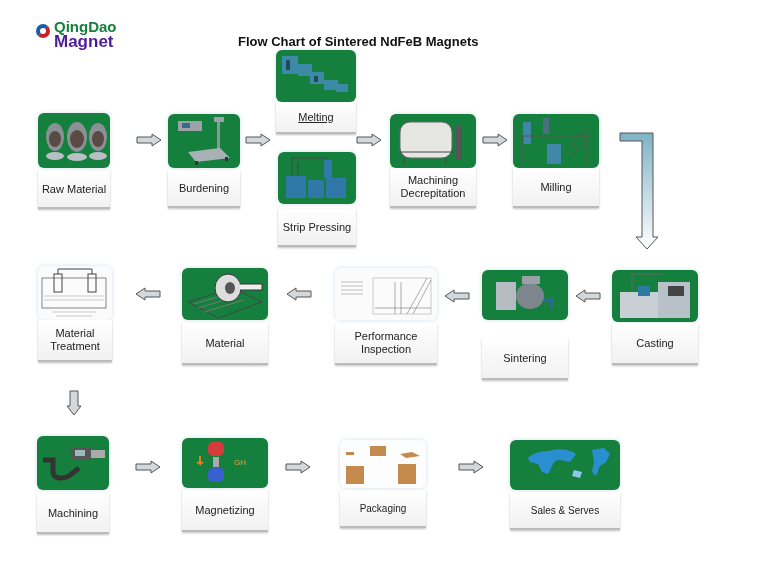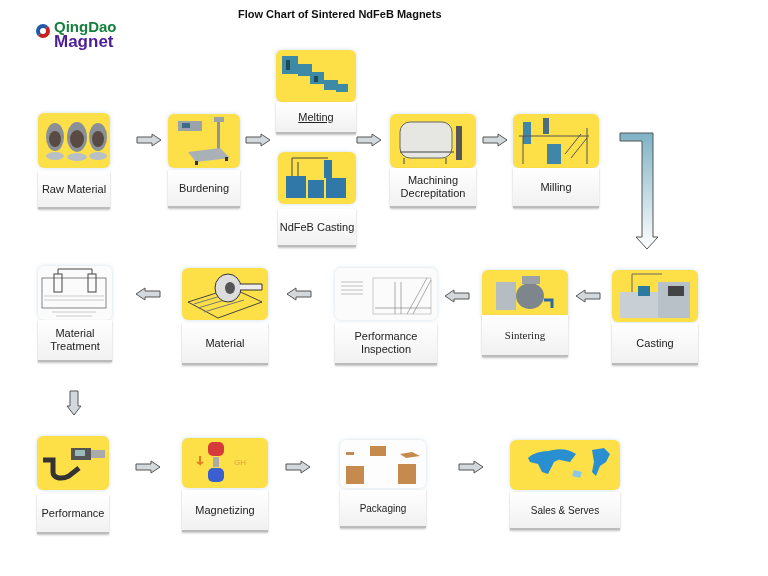--- a/index.html
+++ b/index.html
@@ -4,24 +4,24 @@
 <style>
   html, body { margin:0; padding:0; }
   body { width:768px; height:576px; background:#ffffff; position:relative; overflow:hidden;
          font-family:"Liberation Sans", sans-serif; }
   .abs { position:absolute; }
   .logo { left:36px; top:18px; width:100px; height:34px; }
   .logo .ring { position:absolute; left:0; top:6px; width:14px; height:14px; border-radius:50%;
     border:4px solid #c8201f; border-top-color:#1e5aa8; border-left-color:#1e5aa8; box-sizing:border-box; }
   .logo .l1 { position:absolute; left:18px; top:1px; font-size:15px; font-weight:bold; color:#15803d; line-height:15px; }
   .logo .l2 { position:absolute; left:18px; top:15px; font-size:17px; font-weight:bold; color:#4c1d95; line-height:17px; }
-  .title { left:238px; top:8px; font-size:11px; font-weight:bold; color:#111; }
+  .title { left:238px; top:34px; font-size:13px; font-weight:bold; color:#111; }
 
   .node { position:absolute; }
-  .pic { position:absolute; left:0; top:0; border-radius:6px; background:#fde047;
+  .pic { position:absolute; left:0; top:0; border-radius:6px; background:#15803d;
          box-shadow:0 0 4px rgba(180,200,215,0.6); overflow:hidden; }
   .lbl { position:absolute; left:0; background:linear-gradient(#ffffff,#f1f1f1);
          border-bottom:2px solid #bbbbbb; box-shadow:0 1px 2px rgba(0,0,0,0.25);
          display:flex; align-items:center; justify-content:center; text-align:center;
          font-size:11px; color:#222; line-height:13px; }
   .lbl.small { font-size:10px; }
 
   .arrow { position:absolute; width:26px; height:14px; }
 </style>
 </head>
@@ -107,21 +107,21 @@
           <rect x="30" y="28" width="16" height="18"></rect>
           <rect x="48" y="26" width="20" height="20"></rect>
           <rect x="46" y="8" width="8" height="18"></rect>
         </g>
       <g stroke="#444" fill="none">
           <path d="M14 24V6h36"></path>
           <path d="M20 24V10"></path>
         </g>
     </svg>
   </div>
-  <div class="lbl" style="top:57px;width:78px;height:36px;">NdFeB Casting</div>
+  <div class="lbl" style="top:57px;width:78px;height:36px;">Strip Pressing</div>
 </div>
 
 <svg class="arrow" style="left:356px;top:133px;">
     <path d="M1 4h15V1l9 6-9 6v-3H1z" fill="#d3d8dc" stroke="#555" stroke-width="1"></path>
   </svg>
 
 <div class="node" style="left:390px;top:114px;">
   <div class="pic" style="width:86px;height:54px;">
     <svg width="86" height="54">
       <rect x="10" y="8" width="52" height="36" rx="10" fill="#e6e6e2" stroke="#666"></rect>
@@ -177,21 +177,21 @@
 
 <div class="node" style="left:482px;top:270px;">
   <div class="pic" style="width:86px;height:50px;">
     <svg width="86" height="50">
       <rect x="14" y="12" width="20" height="28" fill="#b5bdc2"></rect>
         <ellipse cx="48" cy="26" rx="14" ry="13" fill="#7d868c"></ellipse>
       <rect x="40" y="6" width="18" height="8" fill="#9aa2a7"></rect>
         <path d="M62 30h8v8" stroke="#2d6aa0" stroke-width="3" fill="none"></path>
     </svg>
   </div>
-  <div class="lbl" style="top:45px;width:86px;height:40px;font-family:Liberation Serif, serif;">Sintering</div>
+  <div class="lbl" style="top:68px;width:86px;height:40px;">Sintering</div>
 </div>
 
 <svg class="arrow" style="left:444px;top:289px;">
     <path d="M25 4H10V1L1 7l9 6v-3h15z" fill="#d3d8dc" stroke="#555" stroke-width="1"></path>
   </svg>
 
 <div class="node" style="left:335px;top:268px;">
   <div class="pic" style="width:102px;height:52px;background:#fbfbfb;">
     <svg width="102" height="52">
       <g stroke="#999" stroke-width="0.6">
@@ -251,21 +251,21 @@
 
 <div class="node" style="left:37px;top:436px;">
   <div class="pic" style="width:72px;height:54px;">
     <svg width="72" height="54">
       <path d="M6 24h10v12c0 6 8 8 16 4l10-8" stroke="#333" stroke-width="5" fill="none"></path>
       <rect x="34" y="12" width="20" height="12" fill="#555"></rect>
         <rect x="38" y="14" width="10" height="6" fill="#9bb"></rect>
         <rect x="54" y="14" width="14" height="8" fill="#aaa"></rect>
     </svg>
   </div>
-  <div class="lbl" style="top:58px;width:72px;height:38px;">Performance</div>
+  <div class="lbl" style="top:58px;width:72px;height:38px;">Machining</div>
 </div>
 
 <svg class="arrow" style="left:135px;top:460px;">
     <path d="M1 4h15V1l9 6-9 6v-3H1z" fill="#d3d8dc" stroke="#555" stroke-width="1"></path>
   </svg>
 
 <div class="node" style="left:182px;top:438px;">
   <div class="pic" style="width:86px;height:50px;">
     <svg width="86" height="50">
       <rect x="26" y="4" width="16" height="14" rx="5" fill="#d63b3b"></rect>

